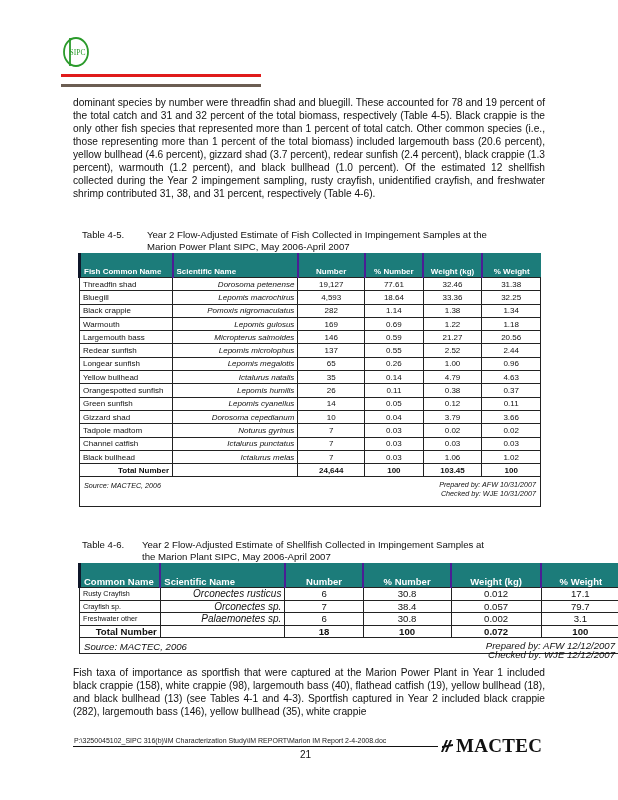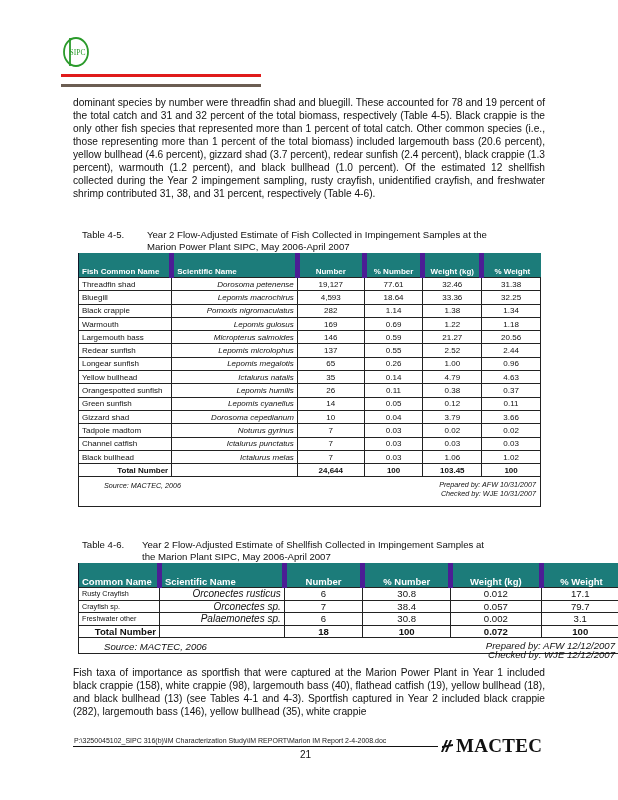--- a/index.html
+++ b/index.html
@@ -17,29 +17,29 @@
   .tcap .t2 { padding-left: 65px; }
   .tcap-a { top: 229px; width: 470px; }
   .tcap-b { top: 539px; width: 470px; }
   .tcap-b .num { width: 60px; }
   .tcap-b .t2 { padding-left: 60px; }
 
   table { border-collapse: collapse; position: absolute; font-size: 8px; }
   .t45 { left: 78px; top: 253px; width: 463px; }
   .t46 { left: 78px; top: 563px; width: 542px; }
   th { background: #1c7c7a; color: #fff; font-weight: bold; vertical-align: bottom;
-       border-left: 5px solid #4c1d95; padding: 1px 3px; line-height: 9.5px; }
-  th:first-child { border-left: 1px solid #0f172a; }
+       border-left: 2px solid #4c1d95; padding: 1px 3px; line-height: 9.5px; }
+  th:first-child { border-left: 3px solid #0f172a; }
   td { border: 1px solid #222; padding: 0 3px; height: 12.3px; line-height: 11px; white-space: nowrap; }
   td.sci { font-style: italic; text-align: right; }
   td.n { text-align: center; }
   tr.total td { font-weight: bold; }
   tr.total td.lbl { text-align: right; }
   td.foot { font-size: 7.2px; font-style: italic; height: 26px; vertical-align: top; padding-top: 3px; position: relative; }
-  .foot .src { position: absolute; left: 4px; top: 3px; margin-left: 21px; }
+  .foot .src { position: absolute; left: 4px; top: 3px; }
   .foot .prep { position: absolute; right: 4px; top: 3px; text-align: right; line-height: 9px; }
   .t45 th { height: 22px; }
   .t45 th.l { text-align: left; }
   .t46 th { height: 22px; font-size: 9.5px; text-align: center; }
   .t46 th.l { text-align: left; }
   .t46 td { font-size: 9.6px; height: 11.5px; }
   .t46 td.small { font-size: 7.2px; }
   .t46 td.sci { font-size: 10px; }
   .t46 tr.total td { font-size: 9.6px; }
 

